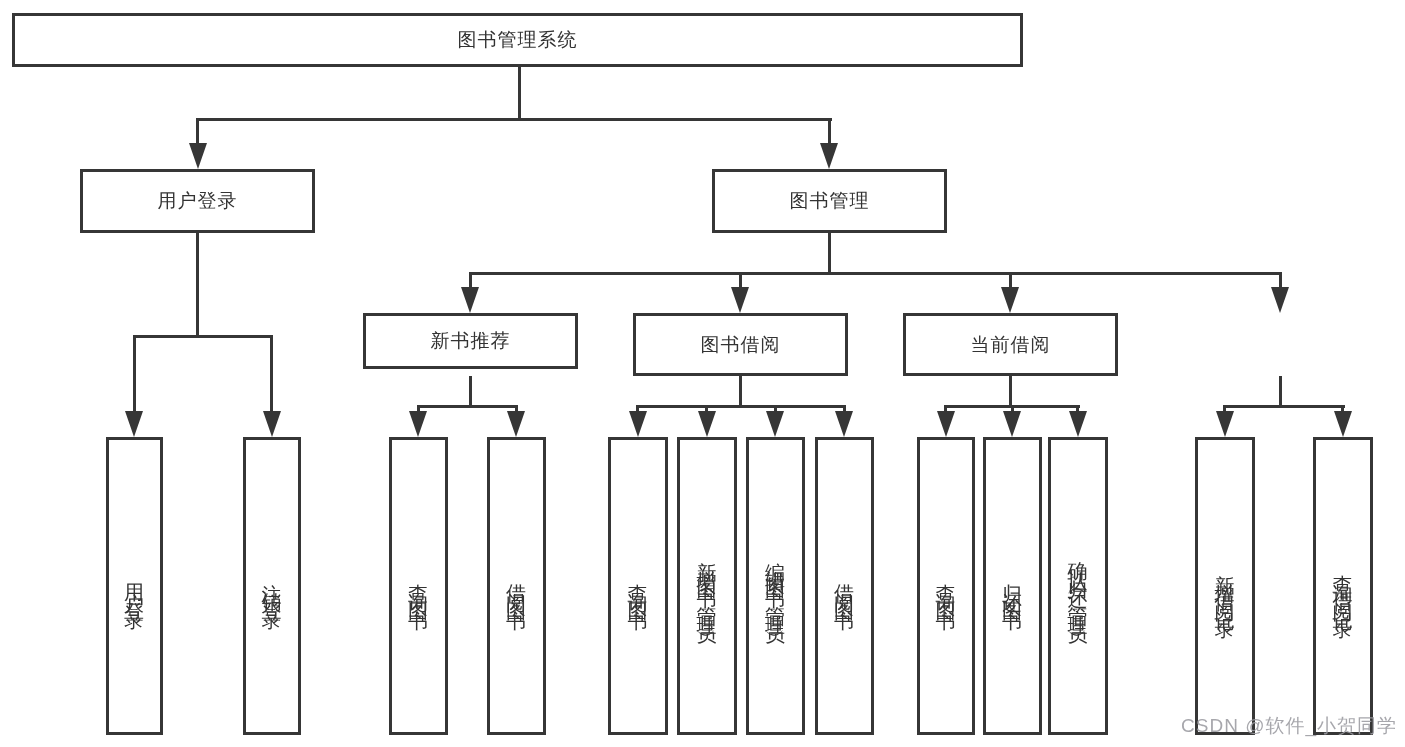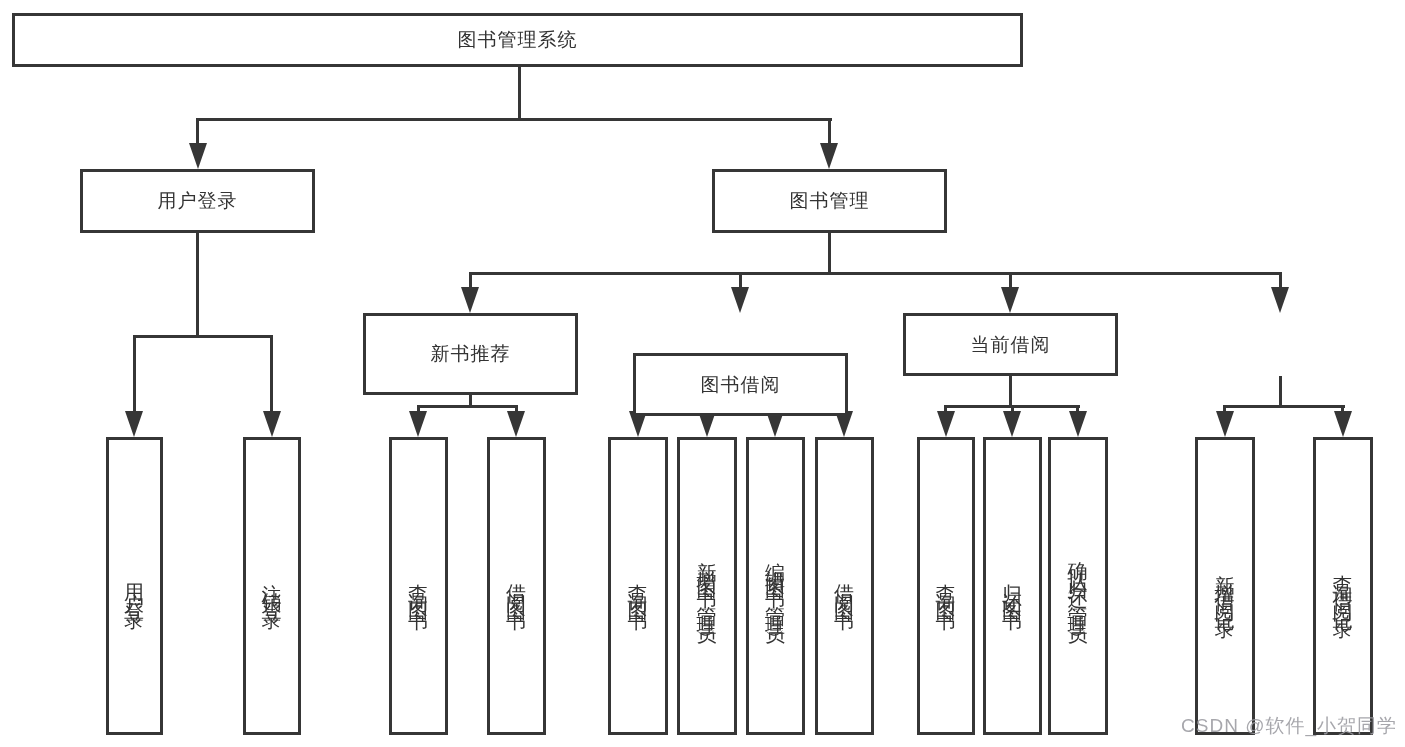--- a/index.html
+++ b/index.html
@@ -99,24 +99,24 @@
   <div class="hline" style="left:469px;top:272px;width:812px;"></div>
   <div class="vline" style="left:469px;top:272px;height:18px;"></div>
   <div class="arrow" style="left:461px;top:287px;"></div>
   <div class="vline" style="left:739px;top:272px;height:18px;"></div>
   <div class="arrow" style="left:731px;top:287px;"></div>
   <div class="vline" style="left:1009px;top:272px;height:18px;"></div>
   <div class="arrow" style="left:1001px;top:287px;"></div>
   <div class="vline" style="left:1279px;top:272px;height:18px;"></div>
   <div class="arrow" style="left:1271px;top:287px;"></div>
 
-  <div class="box" style="left:363px;top:313px;width:215px;height:82px;align-items:center;">
+  <div class="box" style="left:363px;top:313px;width:215px;height:56px;align-items:center;">
     <span>新书推荐</span>
   </div>
-  <div class="box" style="left:633px;top:313px;width:215px;height:63px;margin-top:40px;">
+  <div class="box" style="left:633px;top:313px;width:215px;height:63px;">
     <span>图书借阅</span>
   </div>
   <div class="box" style="left:903px;top:313px;width:215px;height:63px;">
     <span>当前借阅</span>
   </div>
 
   <div class="vline" style="left:469px;top:376px;height:31px;"></div>
   <div class="hline" style="left:417px;top:405px;width:101px;"></div>
   <div class="vline" style="left:417px;top:405px;height:8px;"></div>
   <div class="arrow" style="left:409px;top:411px;"></div>

